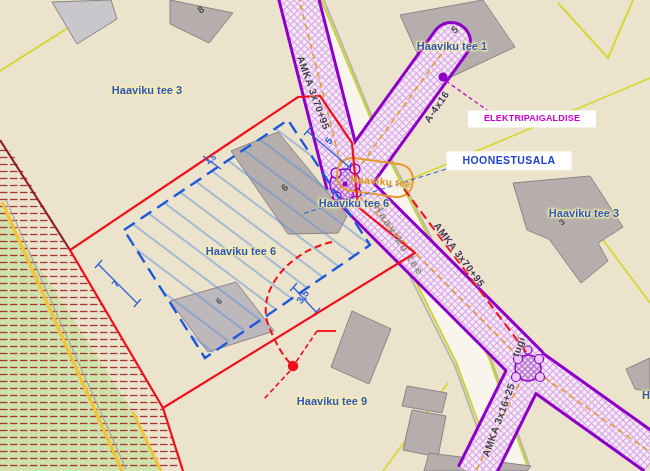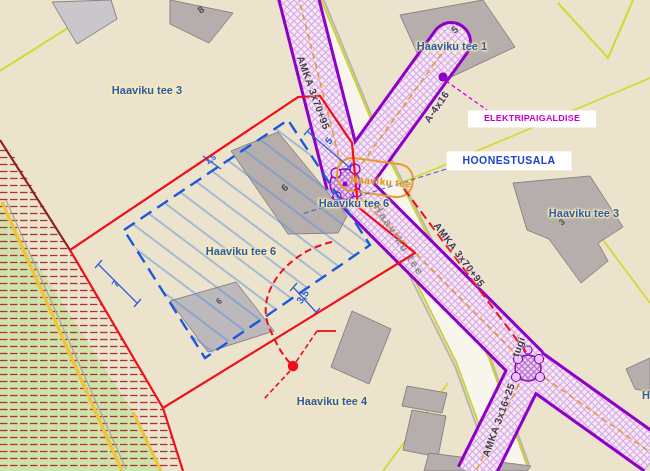--- a/index.html
+++ b/index.html
@@ -149,21 +149,21 @@
   </g>
   <circle cx="293" cy="366" r="5.2" fill="#f20d1a"></circle>
 </svg>
 
 <div id="labels">
       <div class="lbl addr" style="left: 147px; top: 90px; transform: translate(-50%, -50%) rotate(0deg);">Haaviku tee 3</div>
       <div class="lbl addr" style="left: 452px; top: 46px; transform: translate(-50%, -50%) rotate(0deg);">Haaviku tee 1</div>
       <div class="lbl addr" style="left: 584px; top: 213px; transform: translate(-50%, -50%) rotate(0deg);">Haaviku tee 3</div>
       <div class="lbl addr" style="left: 354px; top: 203px; transform: translate(-50%, -50%) rotate(0deg);">Haaviku tee 6</div>
       <div class="lbl addr" style="left: 241px; top: 251px; transform: translate(-50%, -50%) rotate(0deg);">Haaviku tee 6</div>
-      <div class="lbl addr" style="left: 332px; top: 401px; transform: translate(-50%, -50%) rotate(0deg);">Haaviku tee 4</div>
+      <div class="lbl addr" style="left: 332px; top: 401px; transform: translate(-50%, -50%) rotate(0deg);">Haaviku tee 9</div>
       <div class="lbl addr" style="left: 646px; top: 395px; transform: translate(-50%, -50%) rotate(0deg);">H</div>
       <div class="lbl road-orange" style="left: 381px; top: 182px; transform: translate(-50%, -50%) rotate(5deg);">Haaviku tee</div>
       <div class="lbl road-gray" style="left: 399px; top: 240px; transform: translate(-50%, -50%) rotate(57deg);">Haaviku tee</div>
       <div class="lbl cable" style="left: 313px; top: 93px; transform: translate(-50%, -50%) rotate(70deg);">AMKA 3x70+95</div>
       <div class="lbl cable" style="left: 459px; top: 255px; transform: translate(-50%, -50%) rotate(53deg);">AMKA 3x70+95</div>
       <div class="lbl cable" style="left: 437px; top: 107px; transform: translate(-50%, -50%) rotate(-55deg);">A-4x16</div>
       <div class="lbl cable" style="left: 499px; top: 420px; transform: translate(-50%, -50%) rotate(-70deg);">AMKA 3x16+25</div>
       <div class="lbl cable" style="left: 519px; top: 347px; transform: translate(-50%, -50%) rotate(-70deg);">tugi</div>
       <div class="lbl dim" style="left: 329px; top: 141px; transform: translate(-50%, -50%) rotate(-52deg);">5</div>
       <div class="lbl dim" style="left: 116px; top: 284px; transform: translate(-50%, -50%) rotate(-55deg);">7</div>

